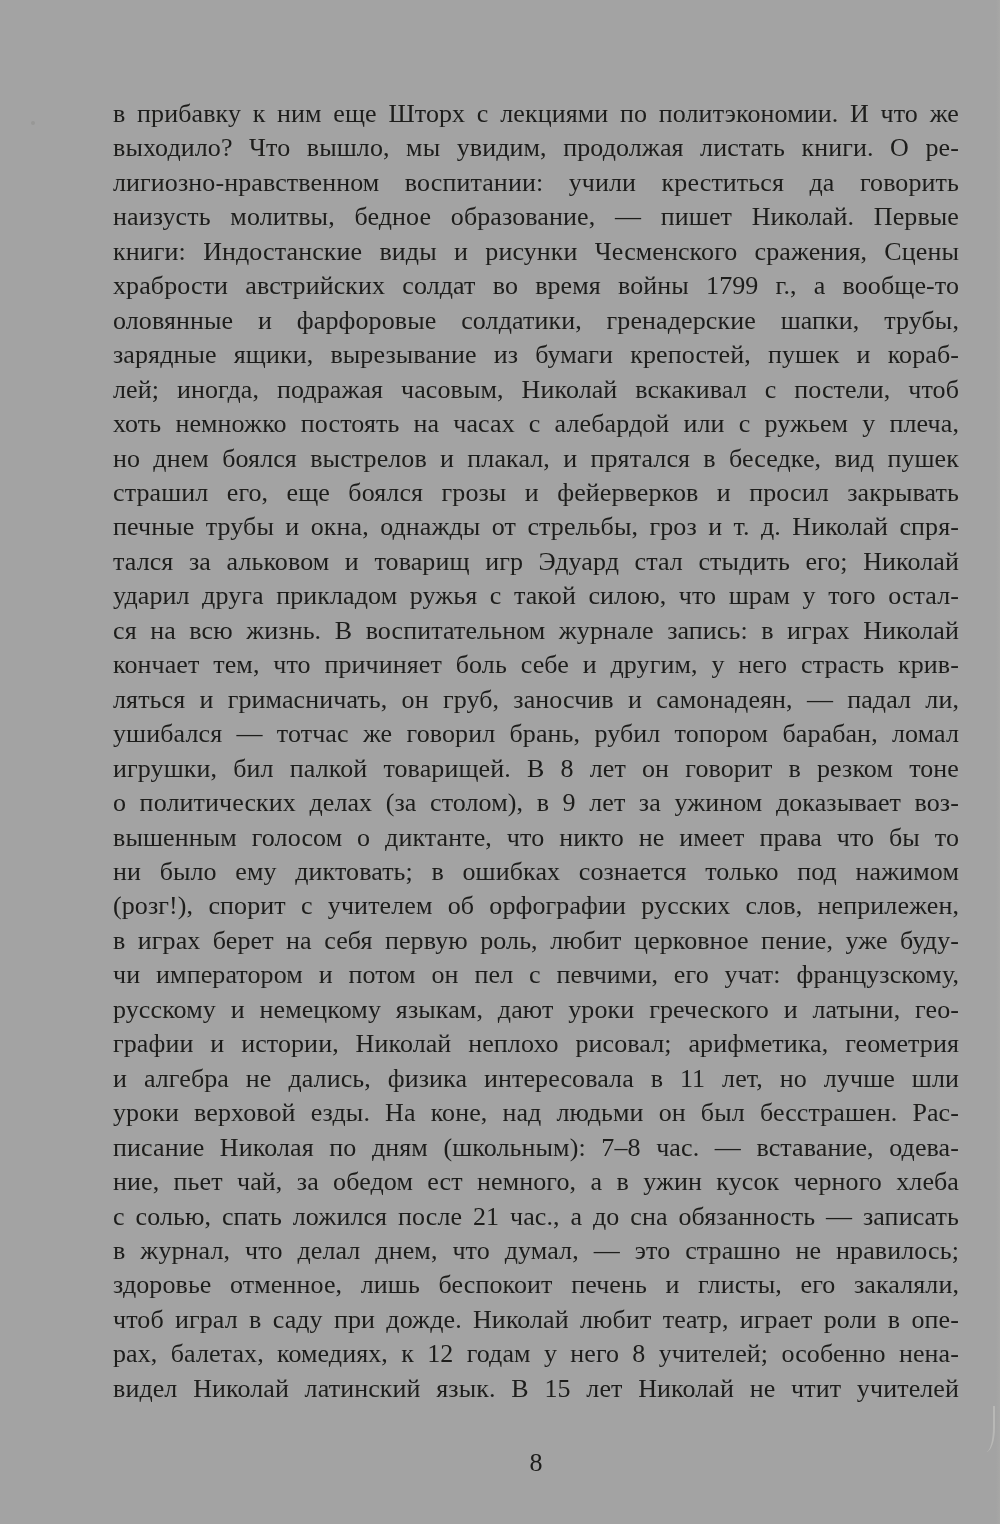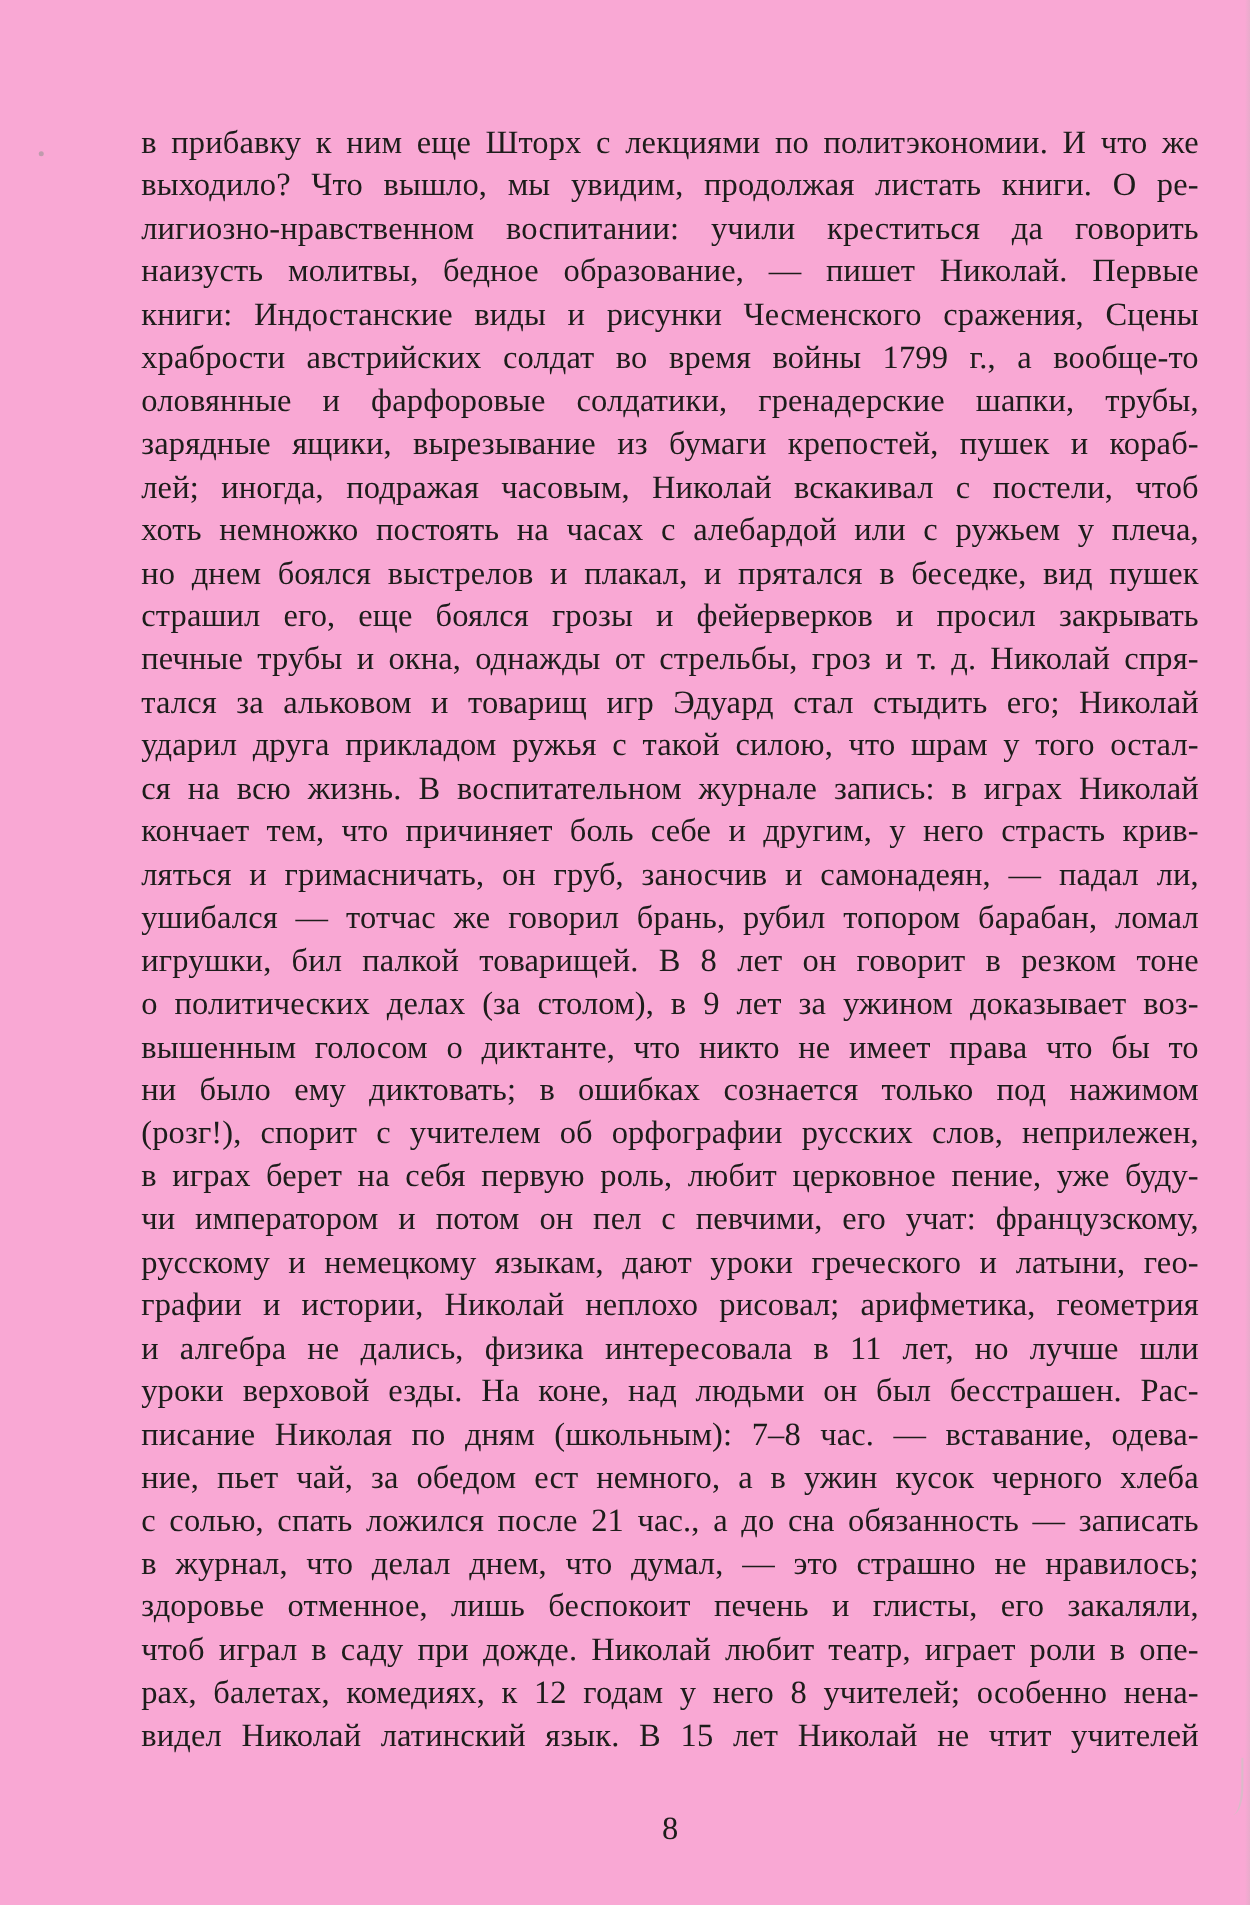--- a/index.html
+++ b/index.html
@@ -5,21 +5,21 @@
 <style>
   html, body {
     margin: 0;
     padding: 0;
     background: #fdfdfb;
   }
   .page {
     position: relative;
     width: 1000px;
     height: 1524px;
-    background: #f9a8d4;
+    background: #a3a3a3;
     overflow: hidden;
   }
   .text-block {
     position: absolute;
     left: 113px;
     top: 97px;
     width: 846px;
     font-family: "Liberation Serif", "DejaVu Serif", serif;
     font-size: 26px;
     line-height: 34.45px;

